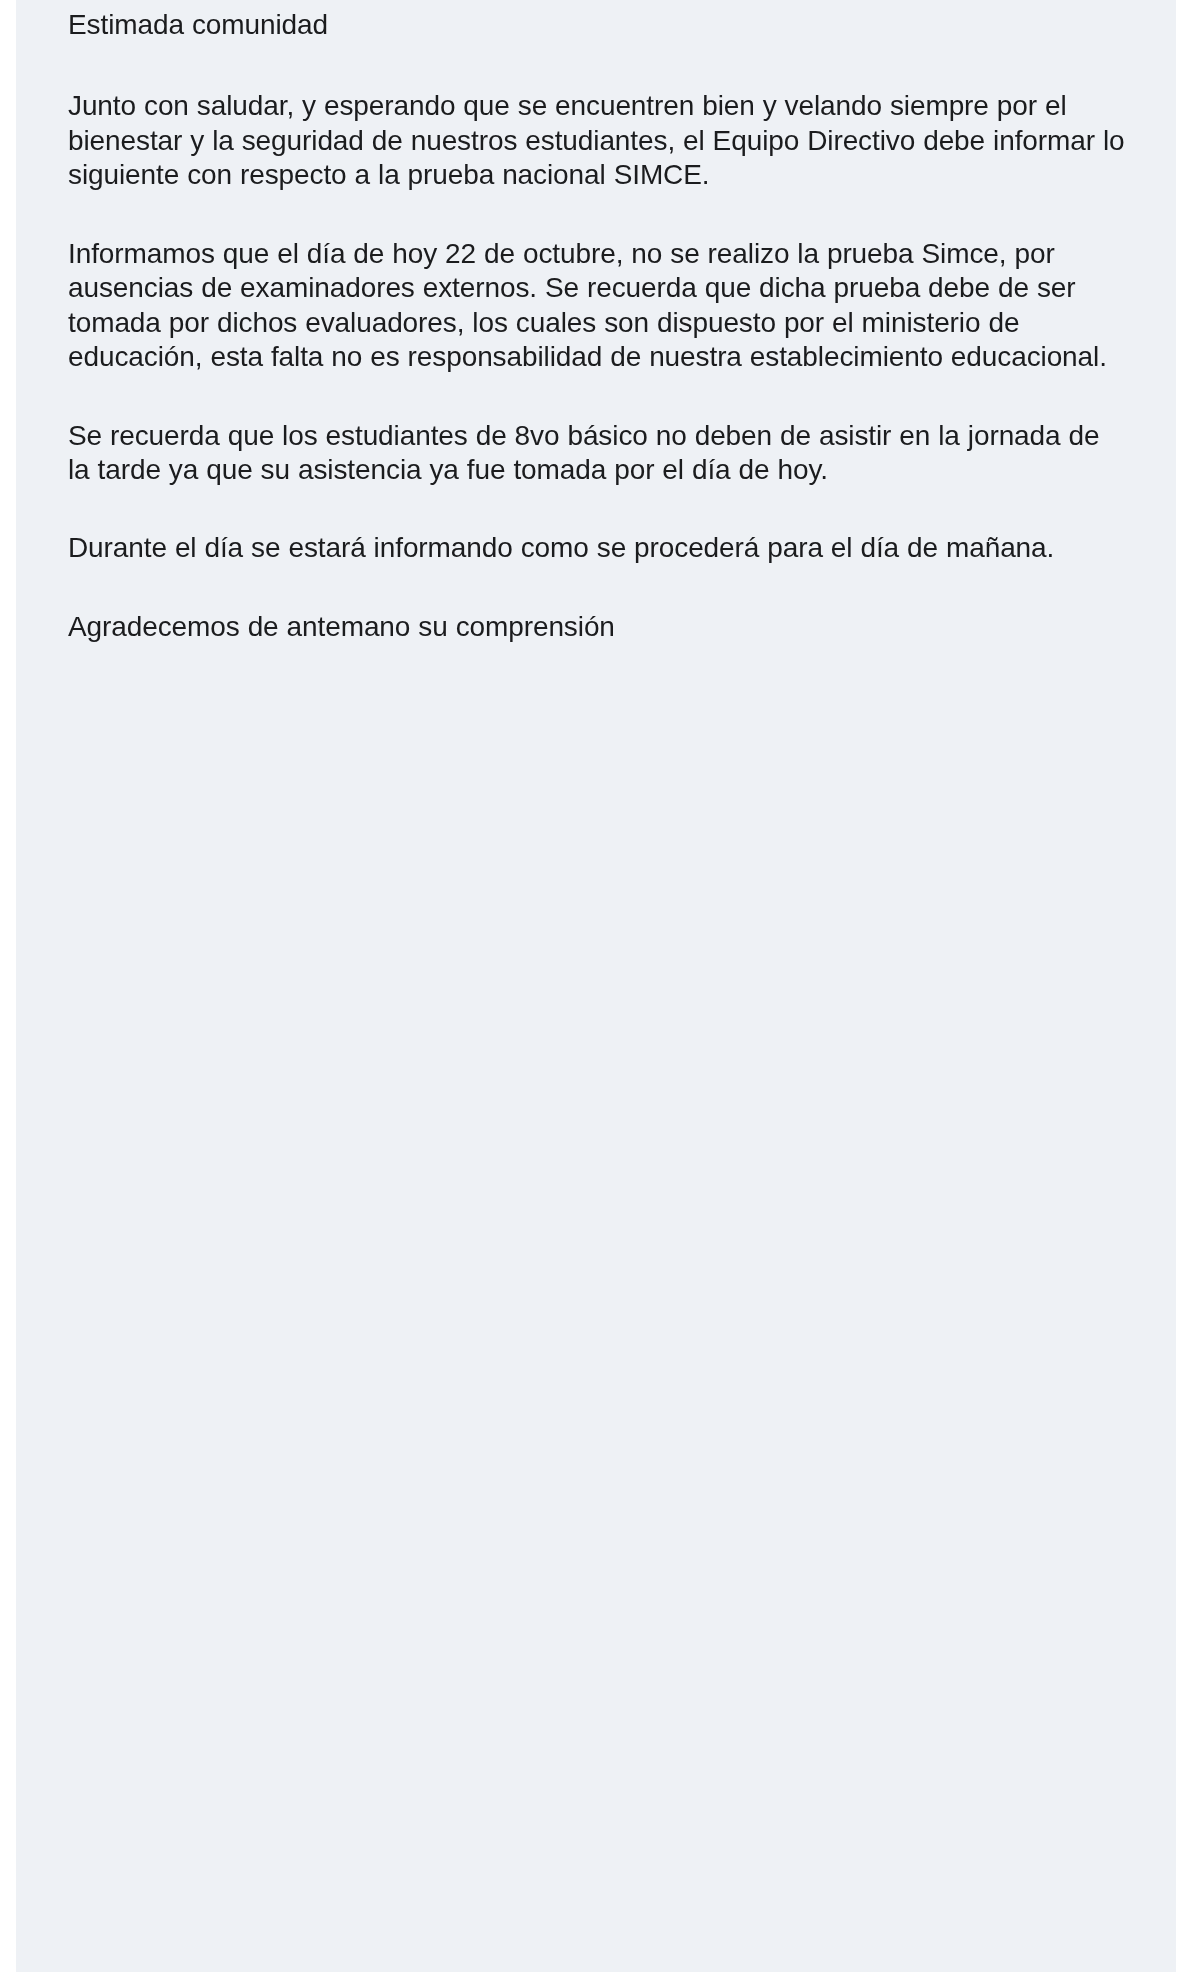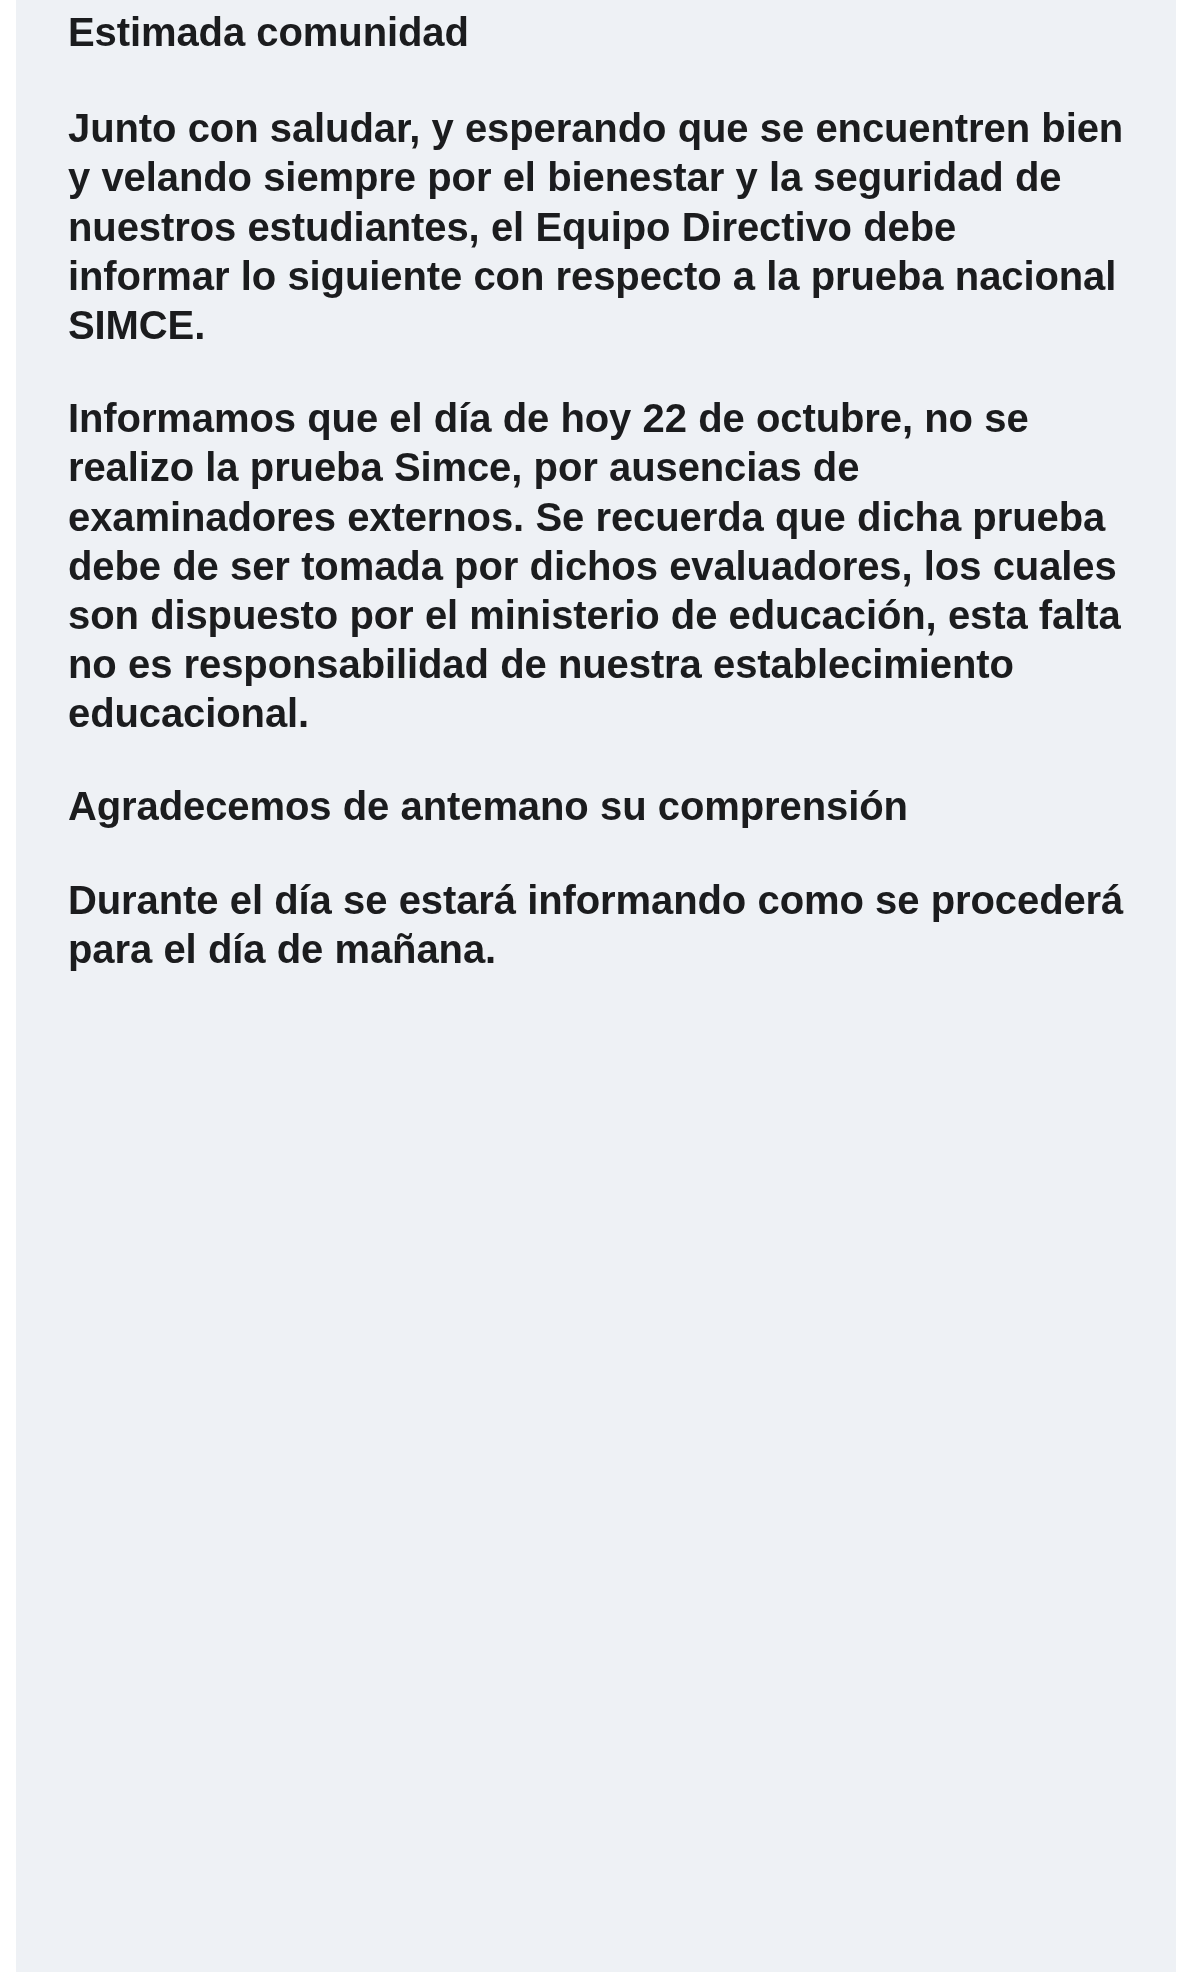--- a/index.html
+++ b/index.html
@@ -44,25 +44,25 @@
     bottom: 0;
     background: #eef1f5;
     padding: 0 48px 0 52px;
     box-sizing: border-box;
   }
   .message {
     padding-top: 8px;
   }
   .message p {
     margin: 0 0 44px 0;
-    font-size: 40px;
+    font-size: 28px;
     line-height: 1.23;
     color: #1b1c1e;
     letter-spacing: -0.1px;
-    font-weight: 700;
+    font-weight: 400;
     word-spacing: 0.3px;
   }
   .message p.first {
     margin-bottom: 47px;
   }
   .message p.spacer-before {
     margin-top: 76px;
   }
   .message p:last-child {
     margin-bottom: 0;
@@ -72,17 +72,18 @@
 <body>
 
 <div class="page">
   <div class="left-gutter"></div>
   <div class="right-gutter"></div>
   <div class="sheet">
     <div class="message">
       <p class="first">Estimada comunidad</p>
       <p>Junto con saludar, y esperando que se encuentren bien y velando siempre por el bienestar y la seguridad de nuestros estudiantes, el Equipo Directivo debe informar lo siguiente con respecto a la prueba nacional SIMCE.</p>
       <p>Informamos que el día de hoy 22 de octubre, no se realizo la prueba Simce, por ausencias de examinadores externos. Se recuerda que dicha prueba debe de ser tomada por dichos evaluadores, los cuales son dispuesto por el ministerio de educación, esta falta no es responsabilidad de nuestra establecimiento educacional.</p>
+      <p>Se recuerda que los estudiantes de 8vo básico no deben de asistir en la jornada de la tarde ya que su asistencia ya fue tomada por el día de hoy.</p>
+      <p>Durante el día se estará informando como se procederá para el día de mañana.</p>
       <p>Agradecemos de antemano su comprensión</p>
-      <p>Durante el día se estará informando como se procederá para el día de mañana.</p>
     </div>
   </div>
 </div>
 
 </body></html>

